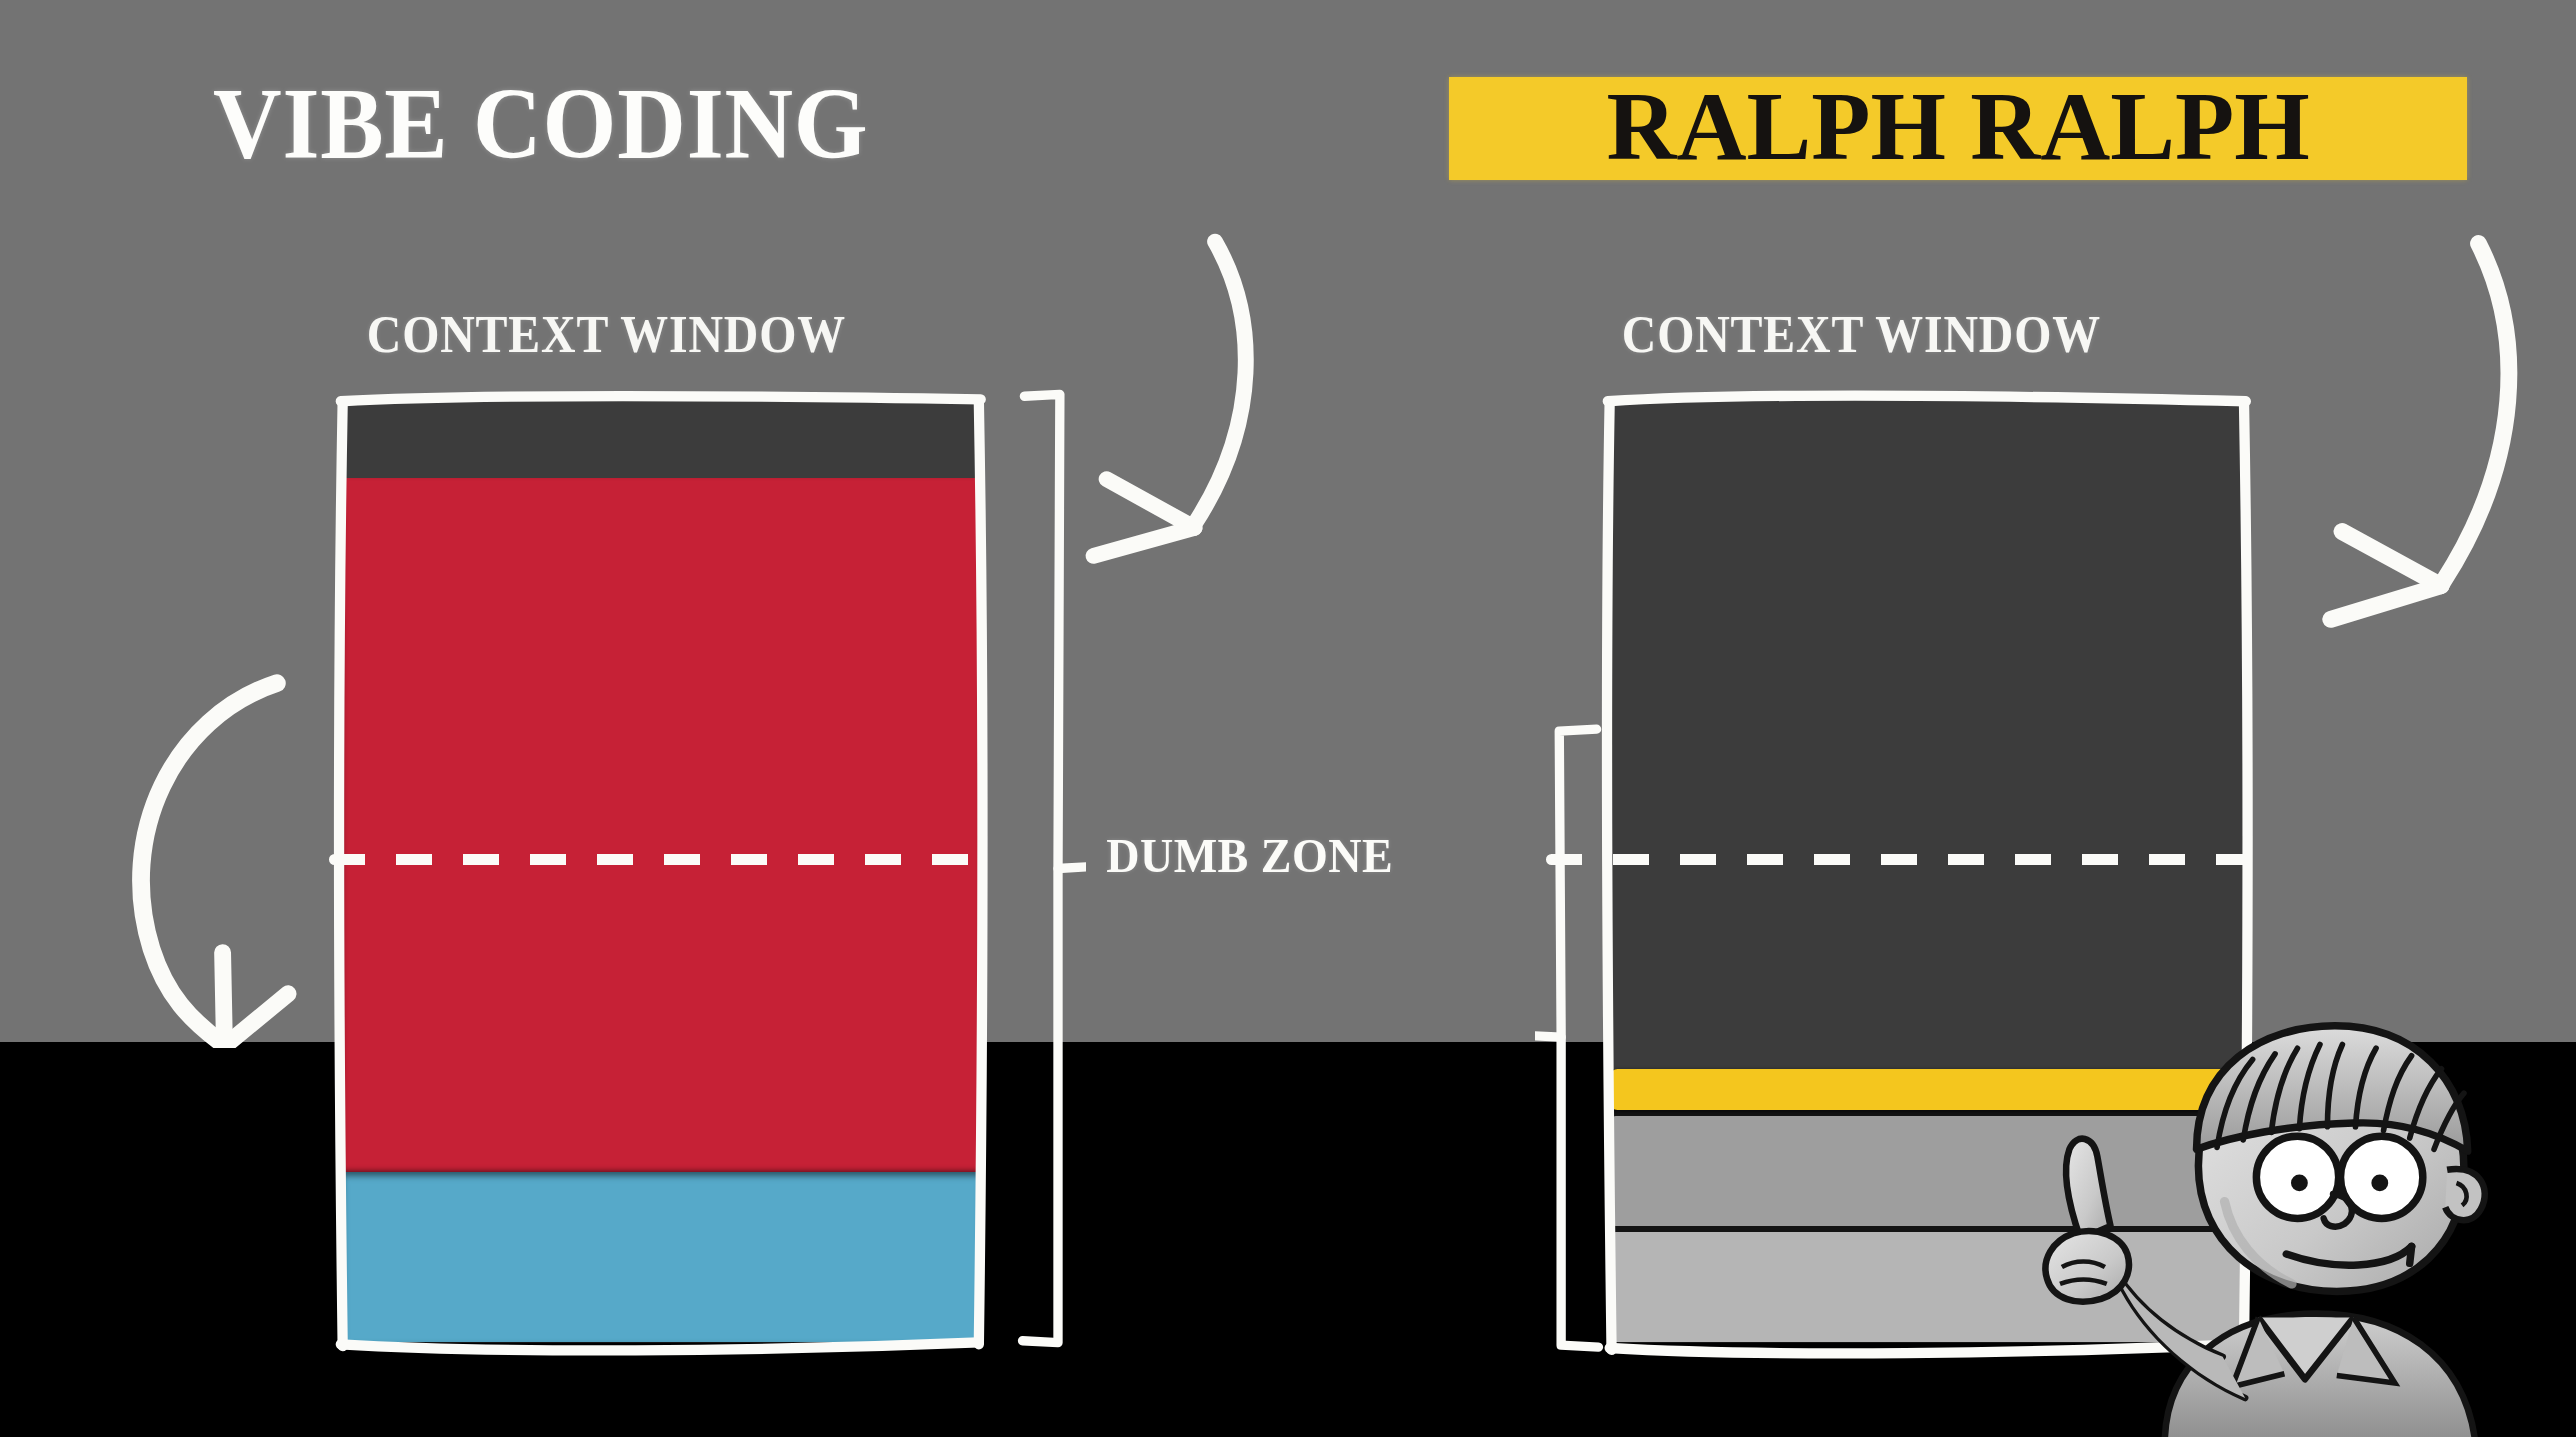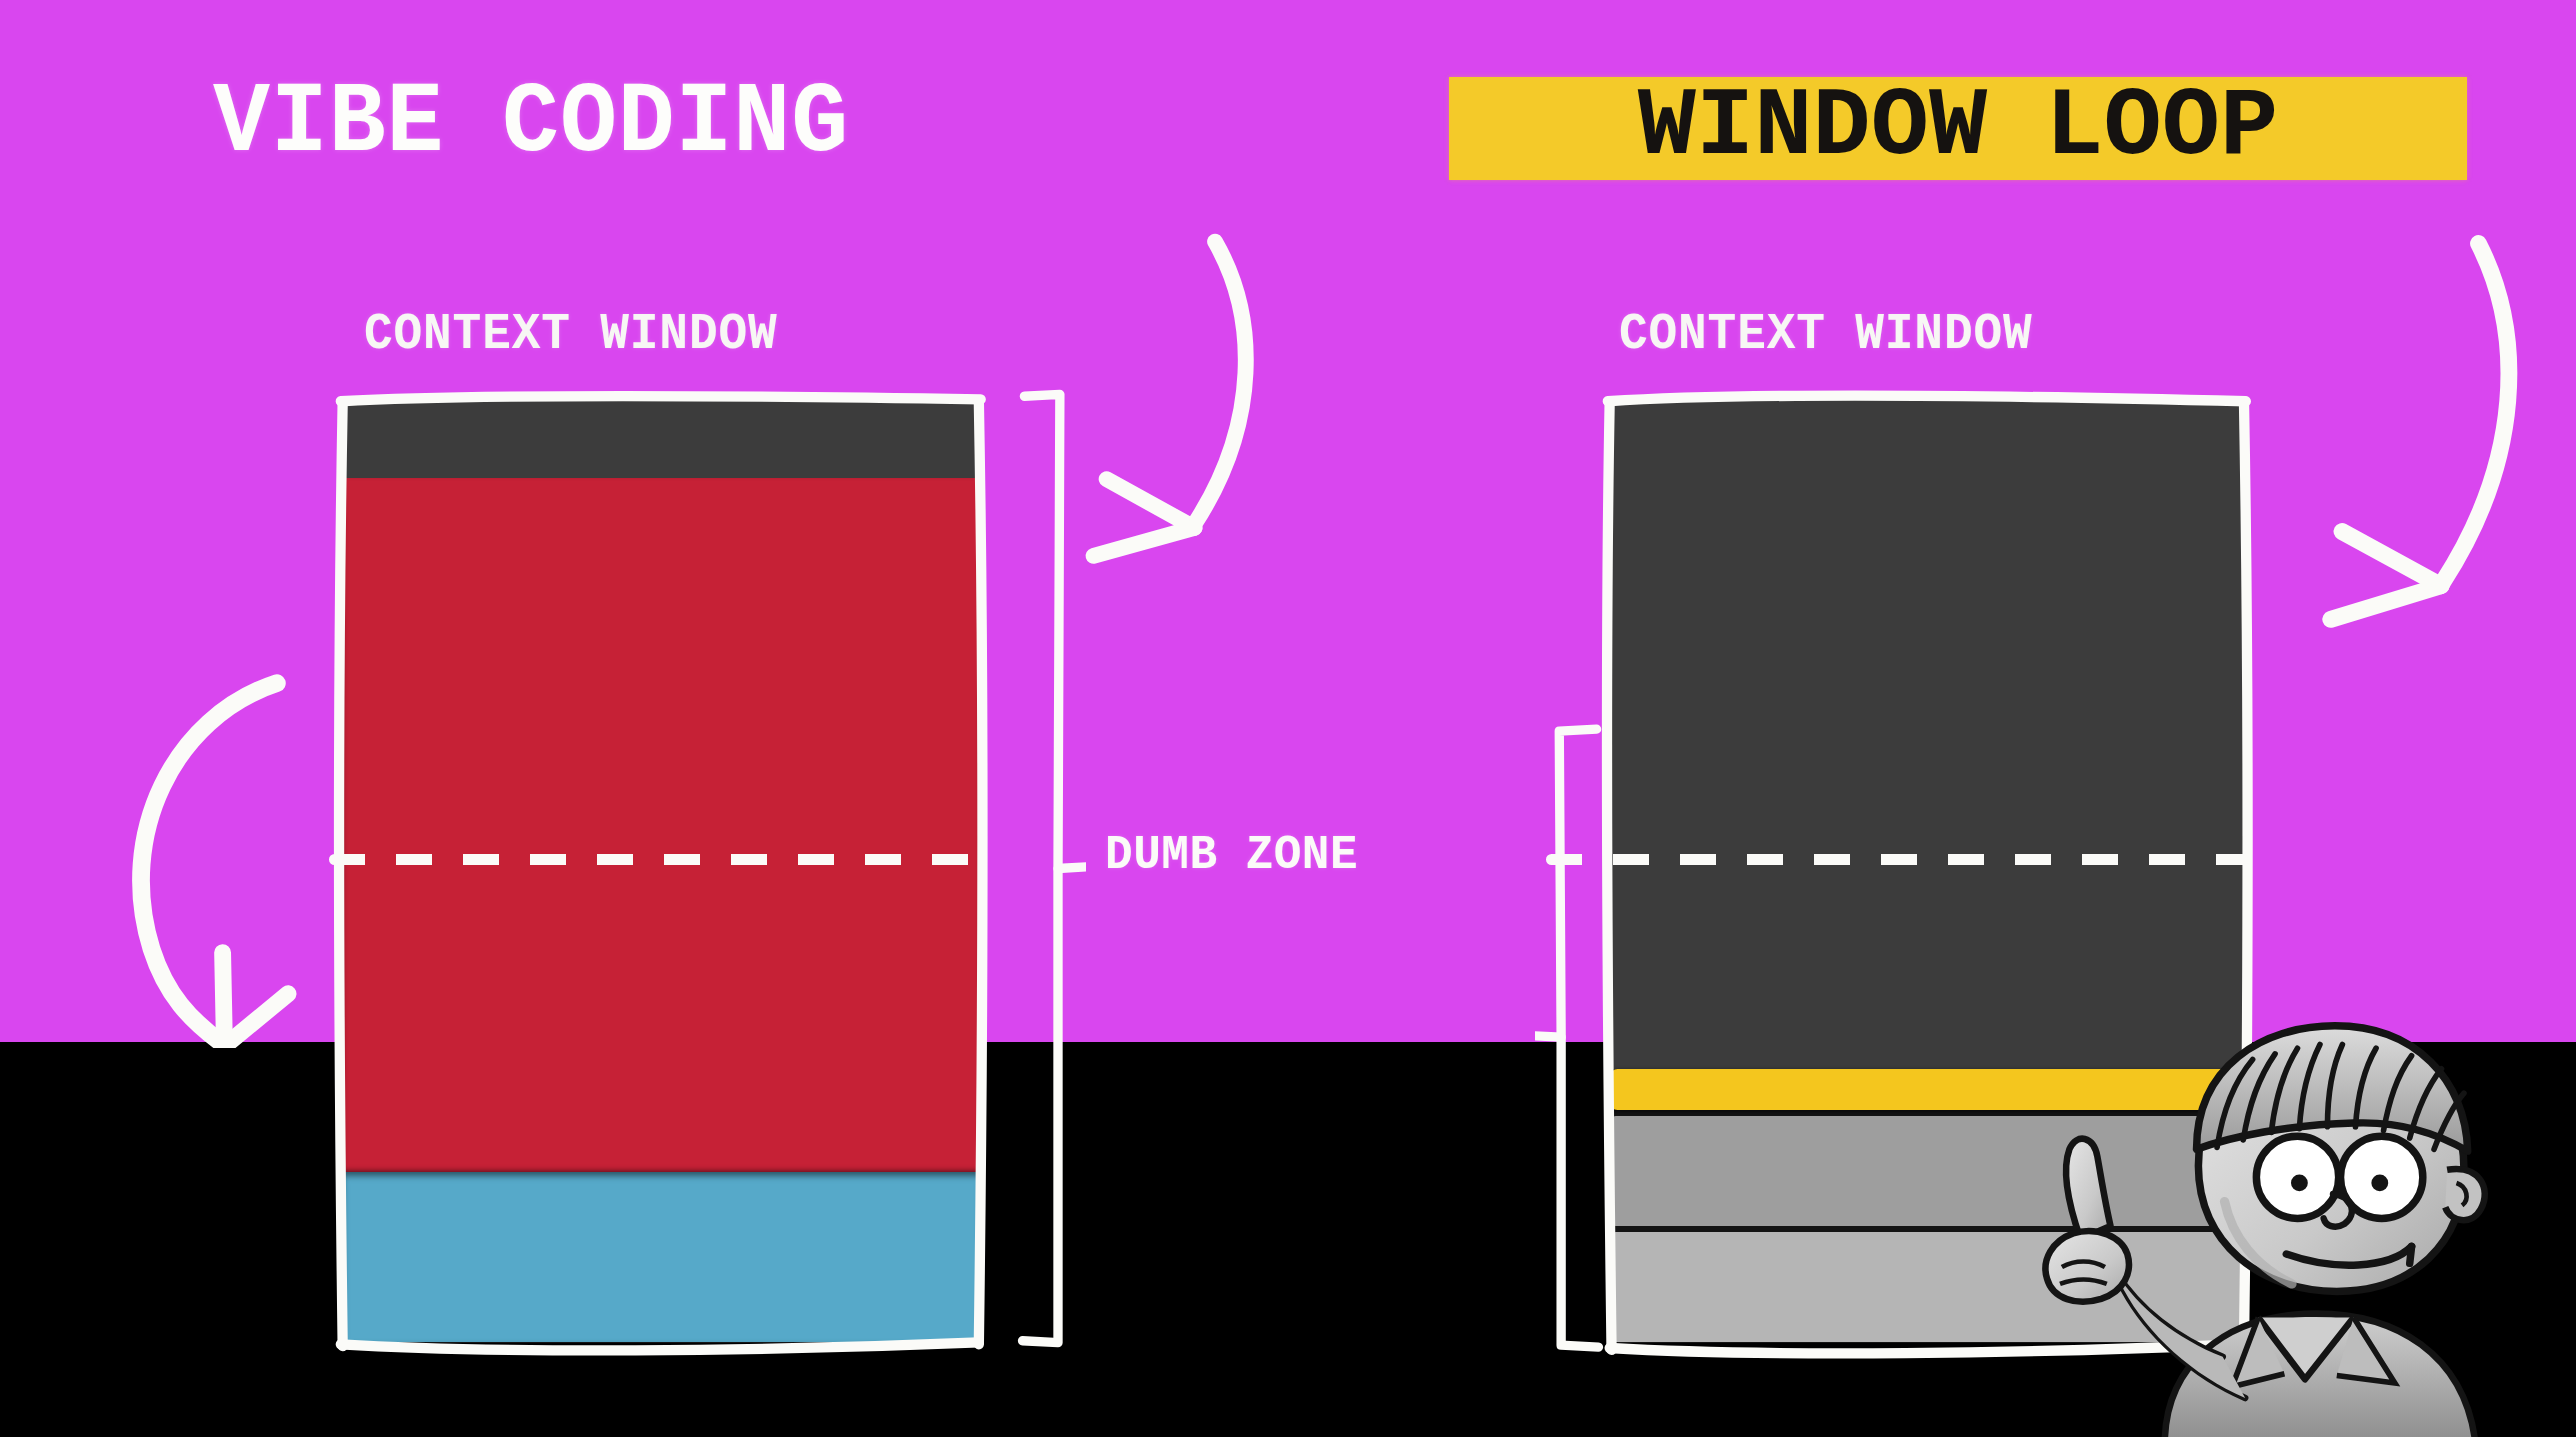--- a/index.html
+++ b/index.html
@@ -4,22 +4,22 @@
 <style>
   html, body {
     margin: 0; padding: 0;
     background: #000;
     width: 2576px; height: 1438px;
     overflow: hidden;
   }
   #stage {
     position: relative;
     width: 2576px; height: 1042px;
-    background: #d946ef;
-    font-family: Liberation Mono, monospace;
+    background: #737373;
+    font-family: Liberation Serif, serif;
   }
 
   
   .title-vibe {
     position: absolute;
     left: 213px; top: 66px;
     font-size: 101px;
     font-weight: 700;
     letter-spacing: 0.9px;
     color: #fdfdfb;
@@ -111,21 +111,21 @@
   .ralph { position: absolute; left: 2024px; top: 1009px; width: 562px; height: 432px; }
 </style>
 </head>
 <body>
 
 <div id="stage">
 
   <div class="title-vibe">VIBE CODING</div>
 
   <div class="banner-ralph">
-    <div class="banner-text">WINDOW LOOP</div>
+    <div class="banner-text">RALPH RALPH</div>
   </div>
 
   <div class="ctx-label left">CONTEXT WINDOW</div>
 
   <div class="ctx-label right">CONTEXT WINDOW</div>
 
   <div class="dumbzone-label">DUMB ZONE</div>
 
   <div class="ctxbox box-left">
     <div class="seg" style="top:0px;   height:79px;  background:#3C3C3C;"></div>

